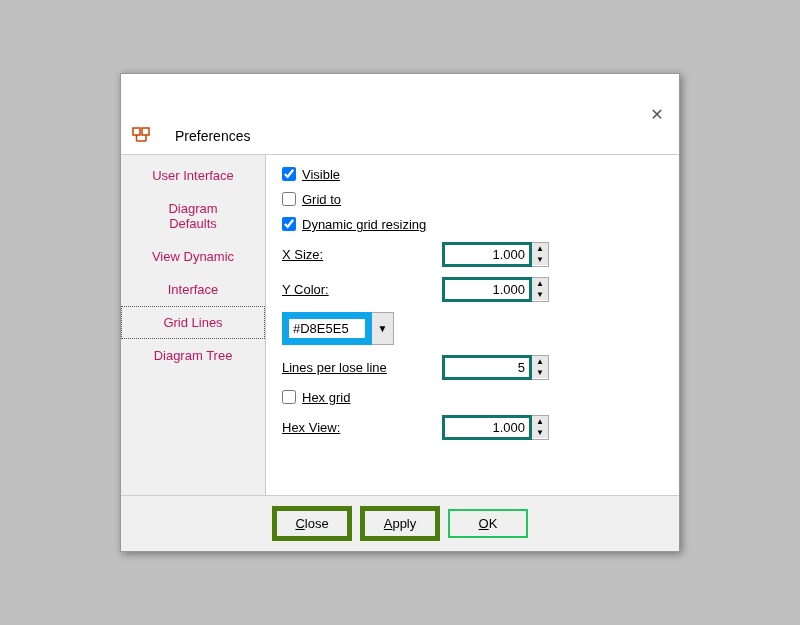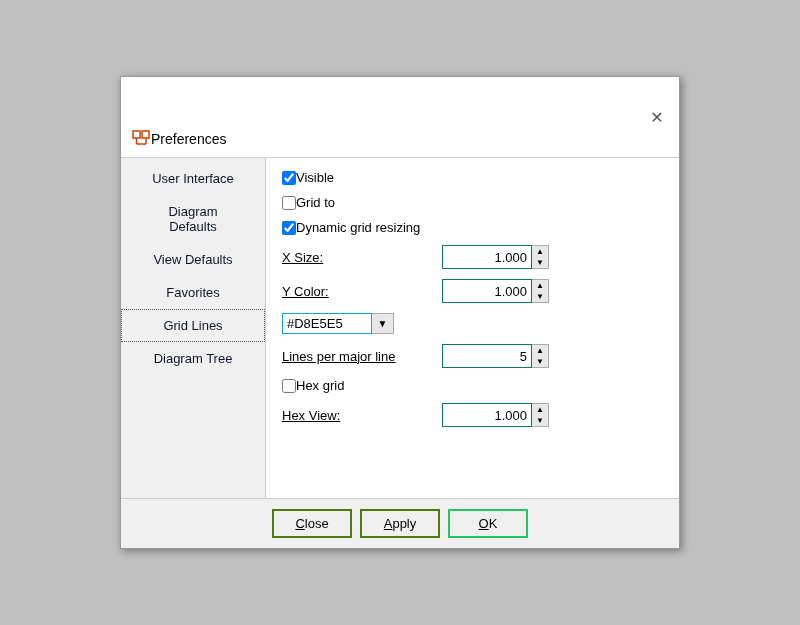--- a/index.html
+++ b/index.html
@@ -24,21 +24,21 @@
       background: #fff;
       border-bottom: 1px solid #ccc;
       padding: 8px 10px;
       display: flex;
       align-items: center;
       justify-content: space-between;
     }
     .title-bar-left {
       display: flex;
       align-items: center;
-      gap: 0;
+      gap: 24px;
       margin-top: 44px;
     }
     .app-icon {
       width: 20px;
       height: 20px;
       display: flex;
       align-items: center;
       justify-content: center;
     }
     .title-text {
@@ -67,42 +67,44 @@
       width: 145px;
       background: #f0f0f0;
       border-right: 1px solid #ccc;
       padding: 4px 0;
     }
     .sidebar-item {
       padding: 8px 24px;
       cursor: pointer;
       text-align: center;
       border: 1px solid transparent;
-      color: #0f172a;
+      color: #be185d;
       user-select: none;
     }
     .sidebar-item.active {
       border: 1px dotted #555;
       background: #f0f0f0;
       font-weight: 500;
     }
     .content {
       flex: 1;
       padding: 12px 16px;
       background: #fff;
     }
     .row {
       display: flex;
       align-items: center;
       margin-bottom: 10px;
     }
     .checkbox-label {
       display: flex;
-      align-items: flex-end;
-      cursor: pointer;
+      align-items: flex-start;
+      gap: 6px;
+      cursor: pointer;
+      text-decoration: underline;
     }
     .checkbox-label input[type="checkbox"] {
       width: 14px;
       height: 14px;
       margin: 0;
       cursor: pointer;
     }
     .field-row {
       display: flex;
       align-items: center;
@@ -112,21 +114,21 @@
       width: 160px;
       color: #000;
       text-decoration: underline;
     }
     .spinner-container {
       display: flex;
       align-items: stretch;
     }
     .spinner-input {
       width: 90px;
-      border: 1px solid #0f766e;
+      border: 3px solid #0f766e;
       padding: 2px 4px;
       font-size: 13px;
       text-align: right;
       outline: none;
     }
     .spinner-buttons {
       display: flex;
       flex-direction: column;
       border: 1px solid #aaa;
       border-left: none;
@@ -143,21 +145,21 @@
       font-size: 8px;
       padding: 0;
       line-height: 1;
     }
     .color-container {
       display: flex;
       align-items: stretch;
     }
     .color-input {
       width: 90px;
-      border: 1px solid #0ea5e9;
+      border: 7px solid #0ea5e9;
       padding: 2px 4px;
       font-size: 13px;
       outline: none;
     }
     .color-dropdown-btn {
       width: 22px;
       border: 1px solid #aaa;
       border-left: none;
       background: #e8e8e8;
       cursor: pointer;
@@ -171,21 +173,21 @@
       padding: 10px 16px;
       display: flex;
       align-items: center;
       justify-content: center;
       gap: 8px;
       background: #f0f0f0;
     }
     .footer-btn {
       min-width: 80px;
       padding: 5px 14px;
-      border: 2px solid #4d7c0f;
+      border: 5px solid #4d7c0f;
       background: #f0f0f0;
       cursor: pointer;
       font-size: 13px;
       font-family: inherit;
     }
     .footer-btn.primary {
       border: 2px solid #22c55e;
     }
     .underline { text-decoration: underline; }
   </style>
@@ -213,24 +215,24 @@
   <div class="dialog-body">
 
     <div class="sidebar">
       <div class="sidebar-item">
         <span>User Interface</span>
       </div>
       <div class="sidebar-item">
         <span>Diagram Defaults</span>
       </div>
       <div class="sidebar-item">
-        <span>View Defaults</span>
-      </div>
-      <div class="sidebar-item">
-        <span>Favorites</span>
+        <span>View Dynamic</span>
+      </div>
+      <div class="sidebar-item">
+        <span>Interface</span>
       </div>
       <div class="sidebar-item active">
         <span>Grid Lines</span>
       </div>
       <div class="sidebar-item">
         <span>Diagram Tree</span>
       </div>
     </div>
 
     <div class="content">
@@ -277,21 +279,21 @@
       </div>
 
       <div class="field-row">
         <div class="color-container">
           <input class="color-input" type="text" value="#D8E5E5" style="">
           <button class="color-dropdown-btn">▼</button>
         </div>
       </div>
 
       <div class="field-row">
-        <span class="field-label">Lines per major line</span>
+        <span class="field-label">Lines per lose line</span>
         <div class="spinner-container">
           <input class="spinner-input" type="text" value="5" style="">
           <div class="spinner-buttons">
             <button class="spinner-btn">▲</button>
             <button class="spinner-btn">▼</button>
           </div>
         </div>
       </div>
 
       <div class="row">

